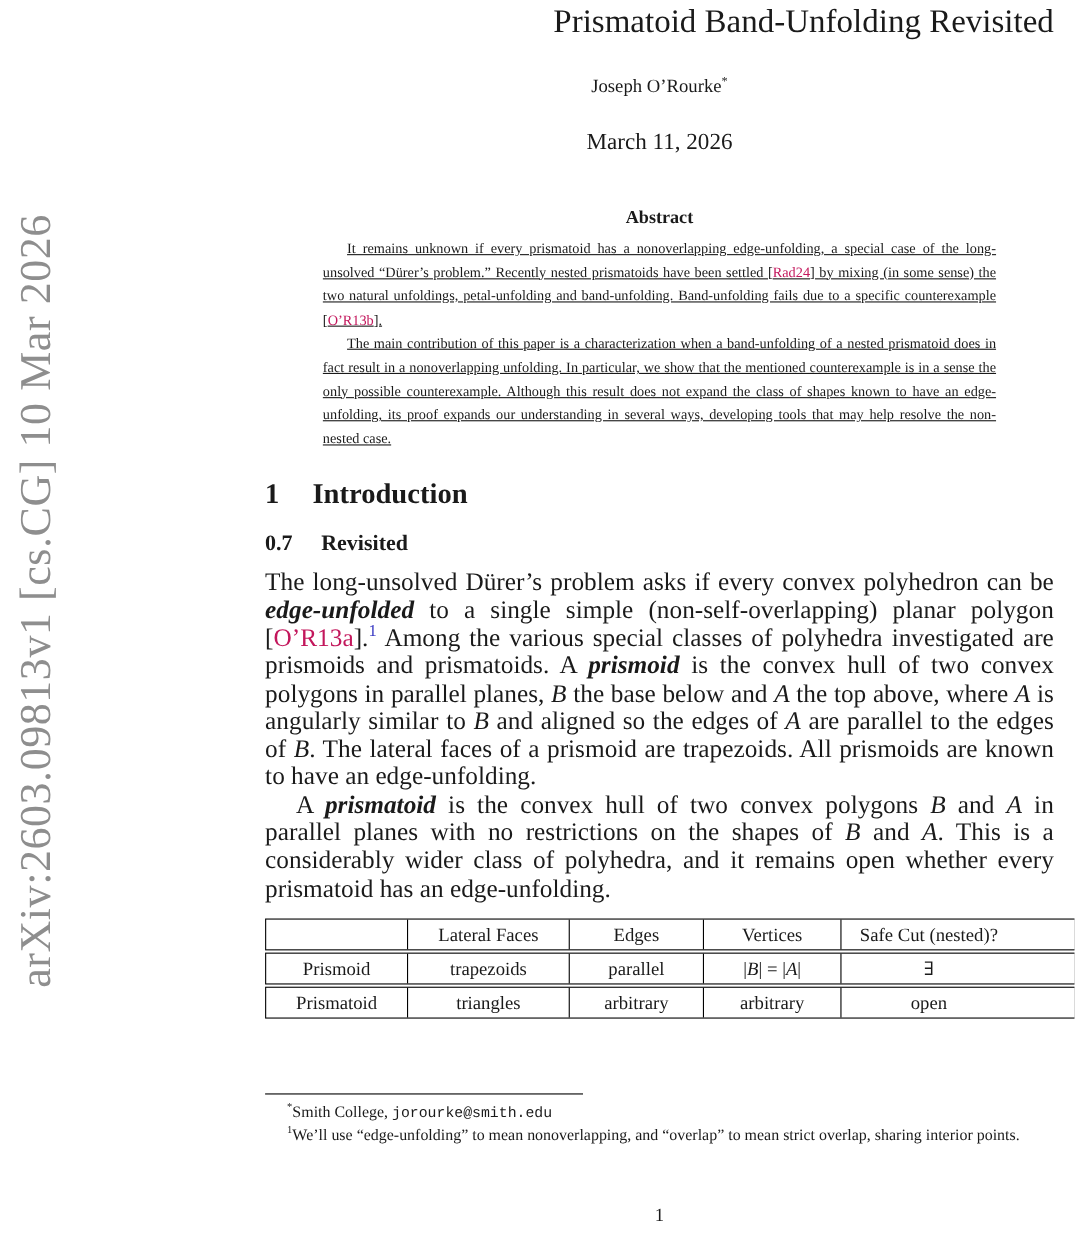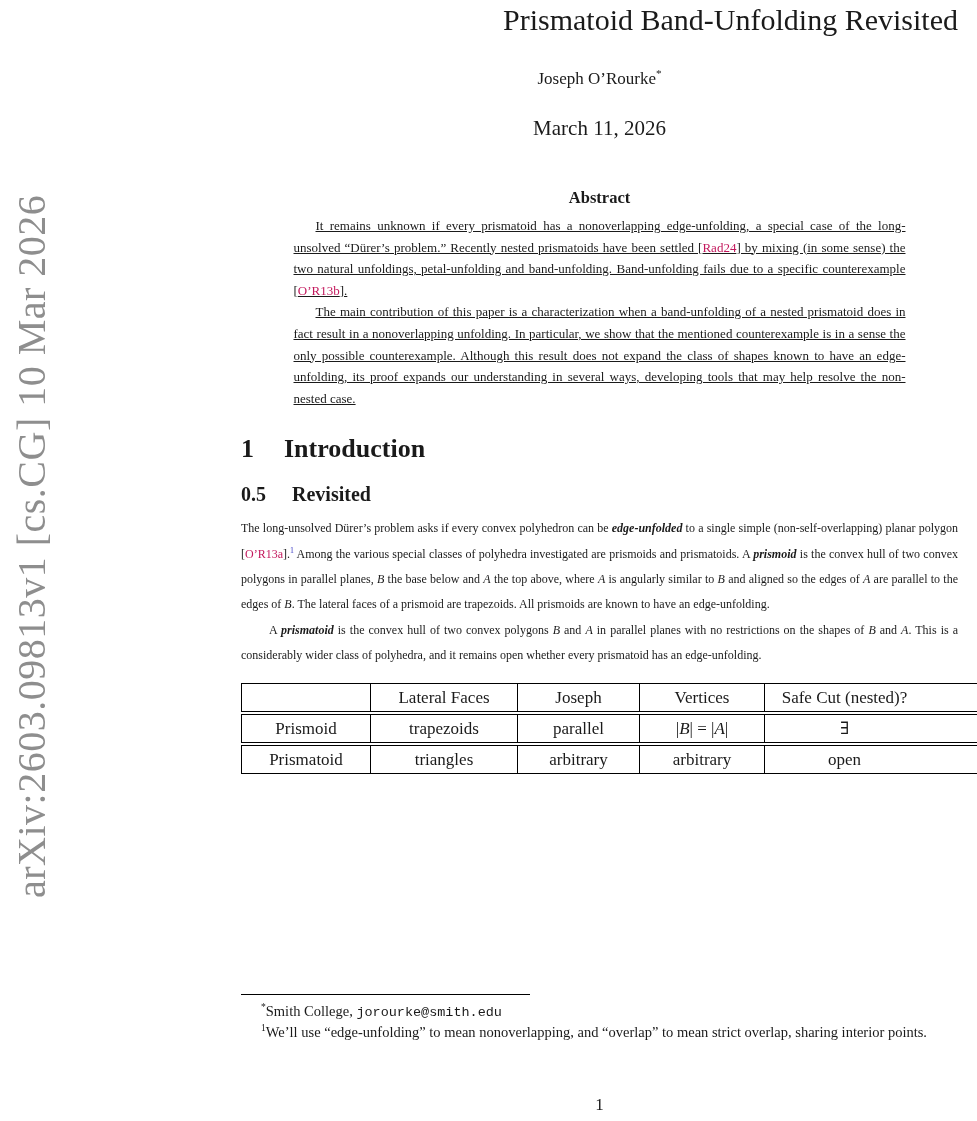--- a/index.html
+++ b/index.html
@@ -83,21 +83,21 @@
   .subsec-heading {
     margin-top: 18px;
     font-weight: bold;
     font-size: 20px;
     line-height: 24px;
   }
   .subsec-heading .sec-num { margin-right: 26px; }
 
   .body-par {
     margin: 0;
-    font-size: 12px;
+    font-size: 23px;
     line-height: 25.3px;
     text-align: justify;
   }
   .body-par.first { margin-top: 10px; text-indent: 0; }
   .body-par.indent { text-indent: 28px; }
 
   
   .ptable {
     margin: 15px auto 0;
     width: 737px;
@@ -178,31 +178,31 @@
       <div class="abstract-heading">Abstract</div>
       <p class="abstract-par"><span class="seg-plain">It remains unknown if every prismatoid has a nonoverlapping edge-unfolding, a special case of the long-unsolved “Dürer’s problem.”  Recently nested prismatoids have been settled [</span><span class="seg-cite">Rad24</span><span class="seg-plain">] by mixing (in some sense) the two natural unfoldings, petal-unfolding and band-unfolding.  Band-unfolding fails due to a specific counterexample [</span><span class="seg-cite">O’R13b</span><span class="seg-plain">].</span></p>
       <p class="abstract-par"><span class="seg-plain">The main contribution of this paper is a characterization when a band-unfolding of a nested prismatoid does in fact result in a nonoverlapping unfolding.  In particular, we show that the mentioned counterexample is in a sense the only possible counterexample.  Although this result does not expand the class of shapes known to have an edge-unfolding, its proof expands our understanding in several ways, developing tools that may help resolve the non-nested case.</span></p>
     </div>
 
     <div class="sec-heading">
       <span class="sec-num">1</span><span>Introduction</span>
     </div>
 
     <div class="subsec-heading">
-      <span class="sec-num">0.5</span><span>Revisited</span>
+      <span class="sec-num">0.7</span><span>Revisited</span>
     </div>
 
     <p class="body-par first"><span class="seg-plain">The long-unsolved Dürer’s problem asks if every convex polyhedron can be </span><span class="seg-bi">edge-unfolded</span><span class="seg-plain"> to a single simple (non-self-overlapping) planar polygon [</span><span class="seg-cite">O’R13a</span><span class="seg-plain">].</span><span class="seg-fnmark">1</span><span class="seg-plain"> Among the various special classes of polyhedra investigated are prismoids and prismatoids.  A </span><span class="seg-bi">prismoid</span><span class="seg-plain"> is the convex hull of two convex polygons in parallel planes, </span><span class="seg-math">B</span><span class="seg-plain"> the base below and </span><span class="seg-math">A</span><span class="seg-plain"> the top above, where </span><span class="seg-math">A</span><span class="seg-plain"> is angularly similar to </span><span class="seg-math">B</span><span class="seg-plain"> and aligned so the edges of </span><span class="seg-math">A</span><span class="seg-plain"> are parallel to the edges of </span><span class="seg-math">B</span><span class="seg-plain">.  The lateral faces of a prismoid are trapezoids.  All prismoids are known to have an edge-unfolding.</span></p>
     <p class="body-par indent"><span class="seg-plain">A </span><span class="seg-bi">prismatoid</span><span class="seg-plain"> is the convex hull of two convex polygons </span><span class="seg-math">B</span><span class="seg-plain"> and </span><span class="seg-math">A</span><span class="seg-plain"> in parallel planes with no restrictions on the shapes of </span><span class="seg-math">B</span><span class="seg-plain"> and </span><span class="seg-math">A</span><span class="seg-plain">.  This is a considerably wider class of polyhedra, and it remains open whether every prismatoid has an edge-unfolding.</span></p>
 
     <div class="ptable">
       <div class="prow">
         <div class="pcell"></div>
         <div class="pcell">Lateral Faces</div>
-        <div class="pcell">Joseph</div>
+        <div class="pcell">Edges</div>
         <div class="pcell">Vertices</div>
         <div class="pcell">Safe Cut (nested)?</div>
       </div>
       <div class="prow">
         <div class="pcell">Prismoid</div>
         <div class="pcell">trapezoids</div>
         <div class="pcell">parallel</div>
         <div class="pcell"><span class="seg-plain">|</span><span class="seg-math">B</span><span class="seg-plain">| = |</span><span class="seg-math">A</span><span class="seg-plain">|</span></div>
         <div class="pcell">∃</div>
       </div>

